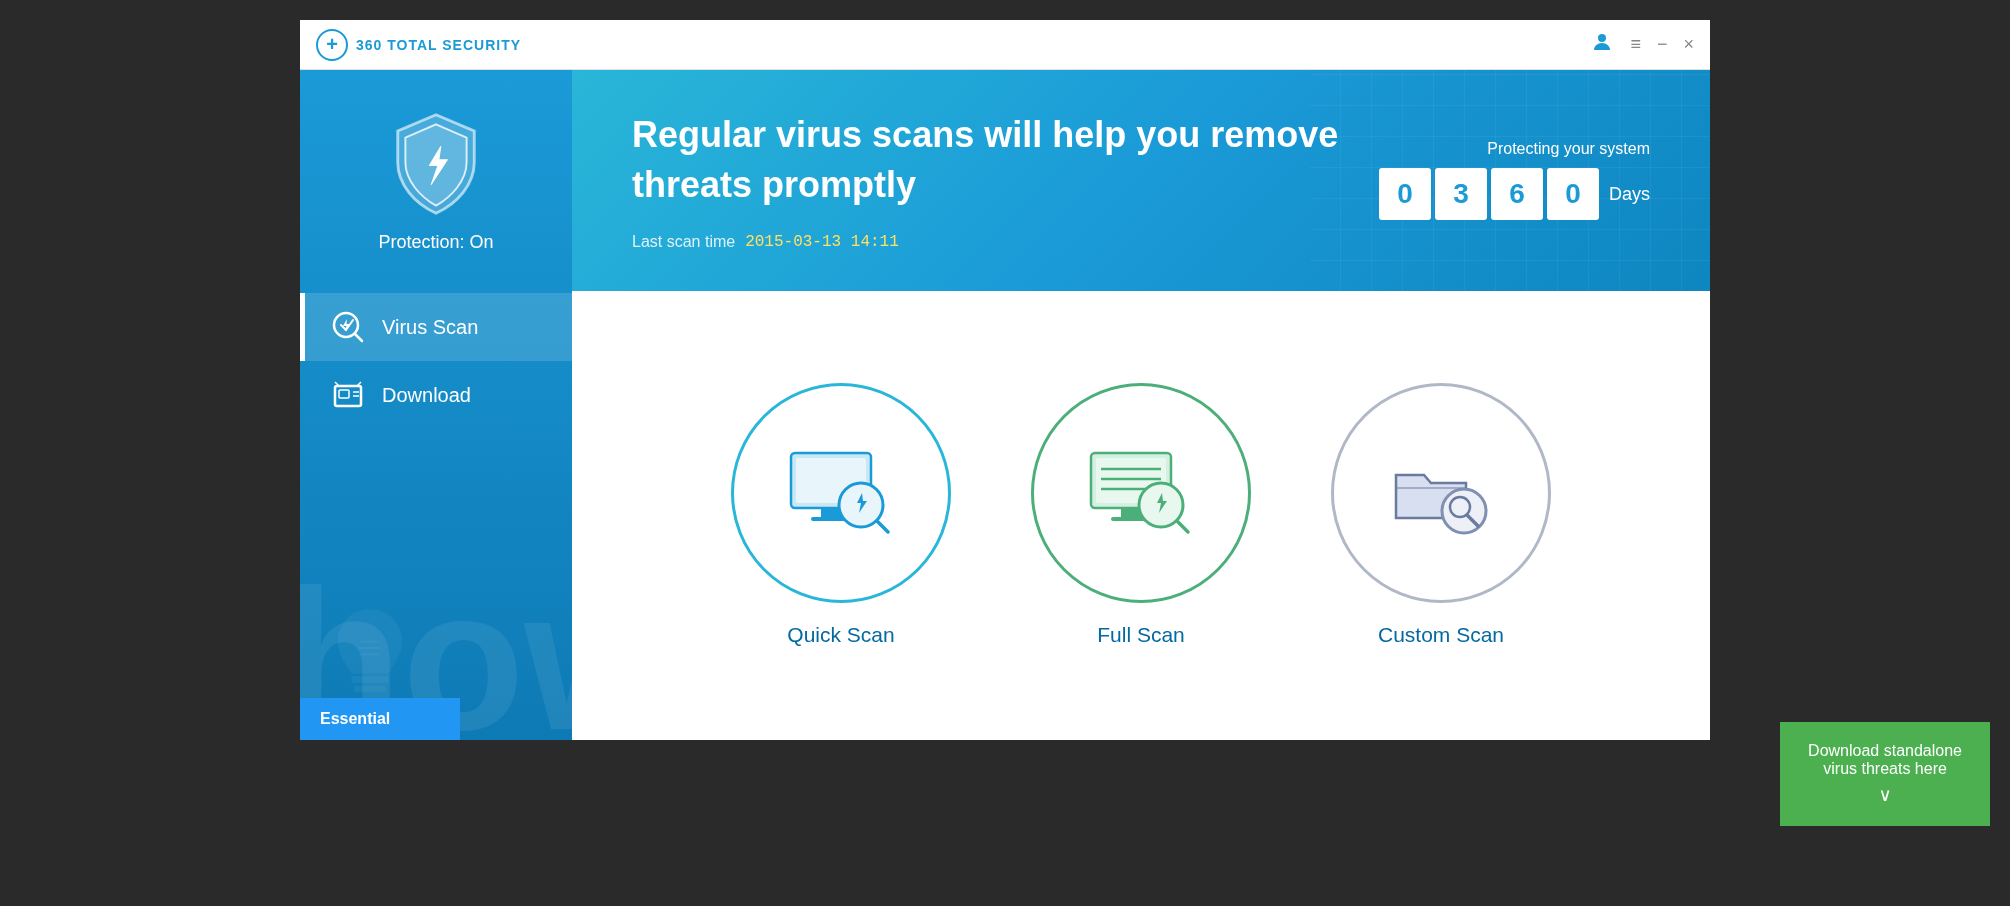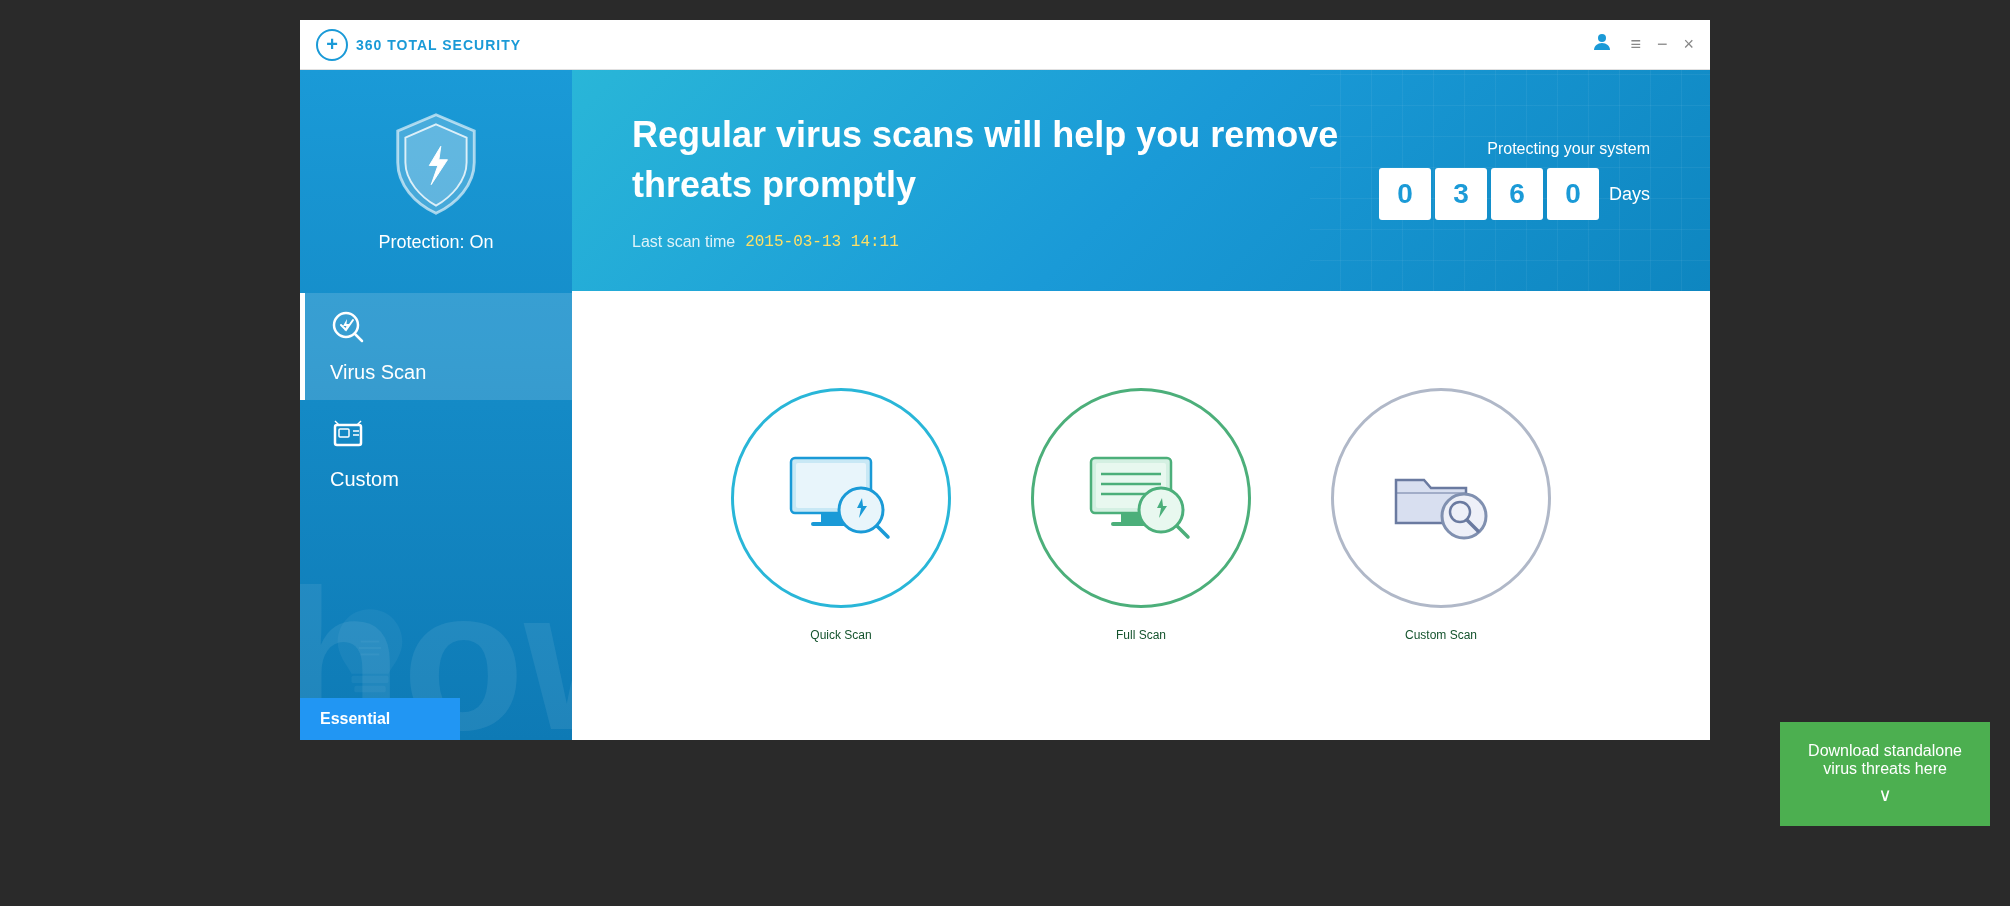--- a/index.html
+++ b/index.html
@@ -143,28 +143,27 @@
 
     .protection-label {
       color: #fff;
       font-size: 18px;
       margin-bottom: 40px;
     }
 
     .nav-item {
       width: 100%;
       display: flex;
-      align-items: flex-start;
+      align-items: center;
       padding: 16px 30px;
       gap: 16px;
       cursor: pointer;
       color: #fff;
       font-size: 20px;
       position: relative;
-      flex-direction: column;
     }
 
     .nav-item.active {
       background: rgba(255,255,255,0.15);
     }
 
     .nav-item.active::left {
       content: '';
     }
 
@@ -330,22 +329,22 @@
 
     .scan-circle.green {
       border-color: #4caf7a;
     }
 
     .scan-circle.gray {
       border-color: #b0b8c8;
     }
 
     .scan-option-label {
-      font-size: 12px;
-      color: #14532d;
+      font-size: 21px;
+      color: #0369a1;
     }
 
     
     .download-bar {
       position: fixed;
       bottom: 60px;
       right: 20px;
       background: #4caf50;
       color: #fff;
       padding: 20px 28px;
@@ -421,21 +420,21 @@
         <div class="nav-icon">
           <svg width="34" height="34" viewBox="0 0 34 34" fill="none">
             <rect x="4" y="8" width="26" height="20" rx="2" stroke="#fff" stroke-width="2.5" fill="none"></rect>
             <rect x="8" y="12" width="10" height="8" rx="1" stroke="#fff" stroke-width="1.5" fill="none"></rect>
             <line x1="22" y1="14" x2="28" y2="14" stroke="#fff" stroke-width="1.5"></line>
             <line x1="22" y1="18" x2="28" y2="18" stroke="#fff" stroke-width="1.5"></line>
             <line x1="4" y1="4" x2="8" y2="8" stroke="#fff" stroke-width="1.5"></line>
             <line x1="30" y1="4" x2="26" y2="8" stroke="#fff" stroke-width="1.5"></line>
           </svg>
         </div>
-        <span class="nav-label">Custom</span>
+        <span class="nav-label">Download</span>
       </div>
 
       <div class="sidebar-watermark">how</div>
 
       <svg class="sidebar-bulb" viewBox="0 0 100 130" fill="none">
         <path d="M50 10 C28 10 15 28 15 45 C15 60 25 70 30 80 L70 80 C75 70 85 60 85 45 C85 28 72 10 50 10 Z" fill="rgba(255,255,255,0.3)"></path>
         <rect x="30" y="82" width="40" height="8" rx="2" fill="rgba(255,255,255,0.3)"></rect>
         <rect x="33" y="93" width="34" height="7" rx="2" fill="rgba(255,255,255,0.3)"></rect>
         <line x1="40" y1="45" x2="60" y2="45" stroke="rgba(255,255,255,0.4)" stroke-width="2"></line>
         <line x1="38" y1="52" x2="62" y2="52" stroke="rgba(255,255,255,0.4)" stroke-width="2"></line>

